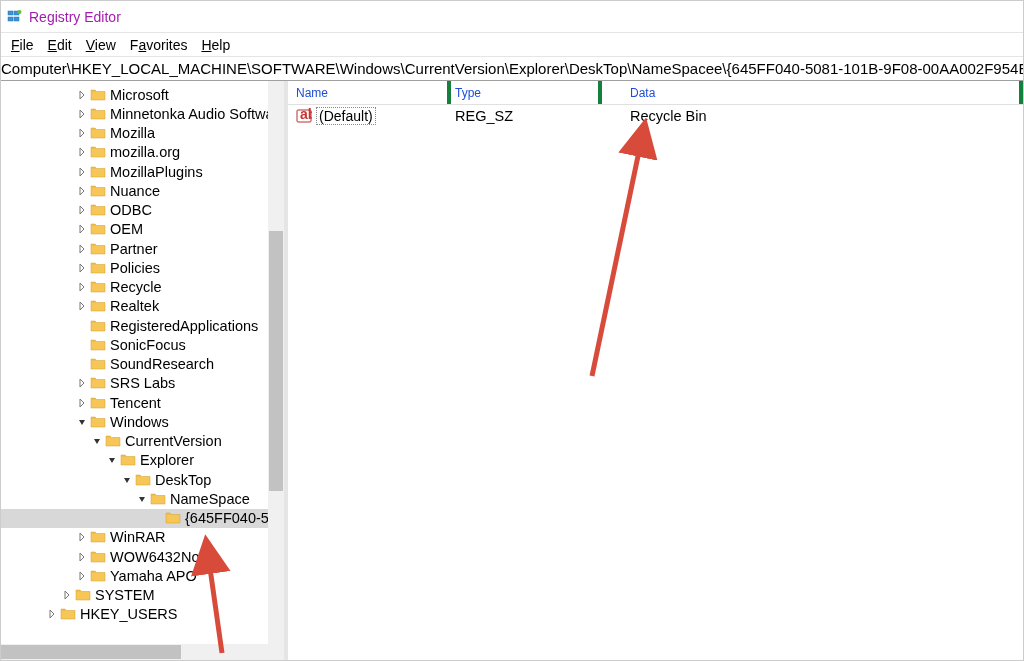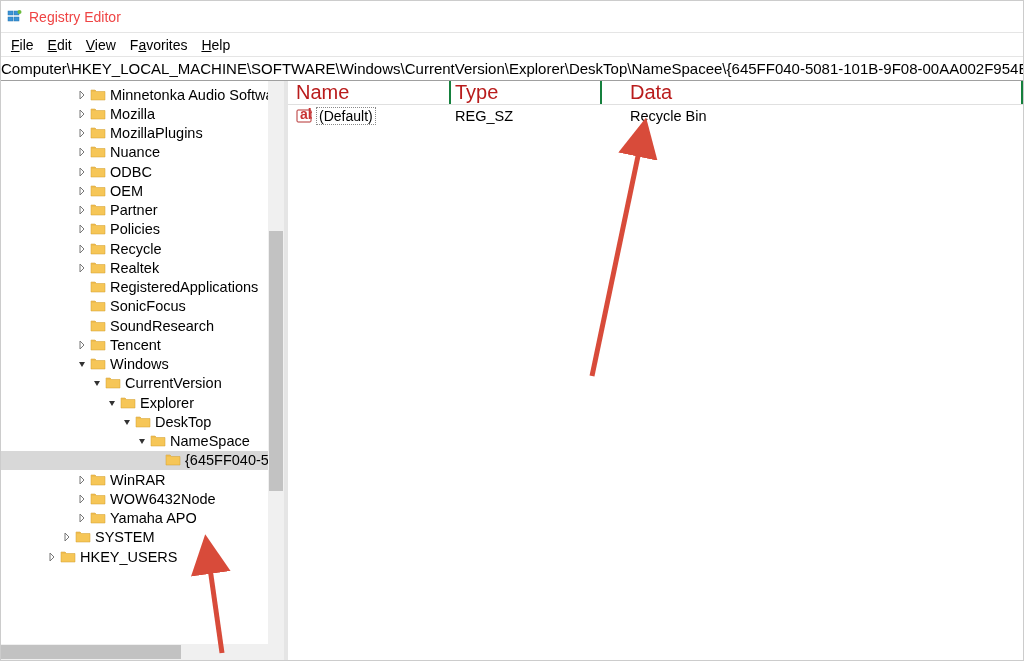--- a/index.html
+++ b/index.html
@@ -29,21 +29,21 @@
     .titlebar .app-icon {
       width: 16px;
       height: 16px;
       margin-right: 6px;
       display: inline-flex;
       align-items: center;
       justify-content: center;
     }
     .titlebar .title-text {
       font-size: 14px;
-      color: #ef4444;
+      color: #a21caf;
     }
     .menubar {
       height: 24px;
       display: flex;
       align-items: center;
       padding: 0 4px;
       border-bottom: 1px solid #e5e5e5;
       gap: 2px;
     }
     .menubar .menu-item {
@@ -169,23 +169,23 @@
       overflow: hidden;
     }
     .values-header {
       display: flex;
       height: 24px;
       align-items: center;
       border-bottom: 1px solid #e0e0e0;
       padding-left: 4px;
     }
     .values-header .col {
-      font-size: 20px;
-      color: #b91c1c;
-      border-right: 2px solid #15803d;
+      font-size: 12px;
+      color: #1d4ed8;
+      border-right: 4px solid #15803d;
       padding-left: 4px;
       height: 100%;
       display: flex;
       align-items: center;
     }
     .values-body {
       flex: 1;
       padding: 0px;
     }
     .value-row {
@@ -260,20 +260,33 @@
           <span class="spacer" style="width: 75px;"></span>
           <span class="expander"><svg width="8" height="8" viewBox="0 0 8 8">
               <path d="M2 0 L6 4 L2 8 Z" fill="none" stroke="#777" stroke-width="1"></path>
             </svg></span>
           <span class="folder-icon">
             <svg width="16" height="13" viewBox="0 0 16 13">
     <path d="M1 2 L5 2 L6.5 3.5 L15 3.5 L15 12 L1 12 Z" fill="#f6c657" stroke="#d19e2e" stroke-width="0.5"></path>
     <path d="M1 2 L5 2 L6.5 3.5 L1 3.5 Z" fill="#e8b54a"></path>
   </svg>
           </span>
+          <span class="label">Microsoft</span>
+        </div>
+        <div class="tree-row">
+          <span class="spacer" style="width: 75px;"></span>
+          <span class="expander"><svg width="8" height="8" viewBox="0 0 8 8">
+              <path d="M2 0 L6 4 L2 8 Z" fill="none" stroke="#777" stroke-width="1"></path>
+            </svg></span>
+          <span class="folder-icon">
+            <svg width="16" height="13" viewBox="0 0 16 13">
+    <path d="M1 2 L5 2 L6.5 3.5 L15 3.5 L15 12 L1 12 Z" fill="#f6c657" stroke="#d19e2e" stroke-width="0.5"></path>
+    <path d="M1 2 L5 2 L6.5 3.5 L1 3.5 Z" fill="#e8b54a"></path>
+  </svg>
+          </span>
           <span class="label">Minnetonka Audio Software</span>
         </div>
         <div class="tree-row">
           <span class="spacer" style="width: 75px;"></span>
           <span class="expander"><svg width="8" height="8" viewBox="0 0 8 8">
               <path d="M2 0 L6 4 L2 8 Z" fill="none" stroke="#777" stroke-width="1"></path>
             </svg></span>
           <span class="folder-icon">
             <svg width="16" height="13" viewBox="0 0 16 13">
     <path d="M1 2 L5 2 L6.5 3.5 L15 3.5 L15 12 L1 12 Z" fill="#f6c657" stroke="#d19e2e" stroke-width="0.5"></path>
@@ -286,20 +299,33 @@
           <span class="spacer" style="width: 75px;"></span>
           <span class="expander"><svg width="8" height="8" viewBox="0 0 8 8">
               <path d="M2 0 L6 4 L2 8 Z" fill="none" stroke="#777" stroke-width="1"></path>
             </svg></span>
           <span class="folder-icon">
             <svg width="16" height="13" viewBox="0 0 16 13">
     <path d="M1 2 L5 2 L6.5 3.5 L15 3.5 L15 12 L1 12 Z" fill="#f6c657" stroke="#d19e2e" stroke-width="0.5"></path>
     <path d="M1 2 L5 2 L6.5 3.5 L1 3.5 Z" fill="#e8b54a"></path>
   </svg>
           </span>
+          <span class="label">mozilla.org</span>
+        </div>
+        <div class="tree-row">
+          <span class="spacer" style="width: 75px;"></span>
+          <span class="expander"><svg width="8" height="8" viewBox="0 0 8 8">
+              <path d="M2 0 L6 4 L2 8 Z" fill="none" stroke="#777" stroke-width="1"></path>
+            </svg></span>
+          <span class="folder-icon">
+            <svg width="16" height="13" viewBox="0 0 16 13">
+    <path d="M1 2 L5 2 L6.5 3.5 L15 3.5 L15 12 L1 12 Z" fill="#f6c657" stroke="#d19e2e" stroke-width="0.5"></path>
+    <path d="M1 2 L5 2 L6.5 3.5 L1 3.5 Z" fill="#e8b54a"></path>
+  </svg>
+          </span>
           <span class="label">MozillaPlugins</span>
         </div>
         <div class="tree-row">
           <span class="spacer" style="width: 75px;"></span>
           <span class="expander"><svg width="8" height="8" viewBox="0 0 8 8">
               <path d="M2 0 L6 4 L2 8 Z" fill="none" stroke="#777" stroke-width="1"></path>
             </svg></span>
           <span class="folder-icon">
             <svg width="16" height="13" viewBox="0 0 16 13">
     <path d="M1 2 L5 2 L6.5 3.5 L15 3.5 L15 12 L1 12 Z" fill="#f6c657" stroke="#d19e2e" stroke-width="0.5"></path>
@@ -411,20 +437,33 @@
         <div class="tree-row">
           <span class="spacer" style="width: 75px;"></span>
           <span class="expander"></span>
           <span class="folder-icon">
             <svg width="16" height="13" viewBox="0 0 16 13">
     <path d="M1 2 L5 2 L6.5 3.5 L15 3.5 L15 12 L1 12 Z" fill="#f6c657" stroke="#d19e2e" stroke-width="0.5"></path>
     <path d="M1 2 L5 2 L6.5 3.5 L1 3.5 Z" fill="#e8b54a"></path>
   </svg>
           </span>
           <span class="label">SoundResearch</span>
+        </div>
+        <div class="tree-row">
+          <span class="spacer" style="width: 75px;"></span>
+          <span class="expander"><svg width="8" height="8" viewBox="0 0 8 8">
+              <path d="M2 0 L6 4 L2 8 Z" fill="none" stroke="#777" stroke-width="1"></path>
+            </svg></span>
+          <span class="folder-icon">
+            <svg width="16" height="13" viewBox="0 0 16 13">
+    <path d="M1 2 L5 2 L6.5 3.5 L15 3.5 L15 12 L1 12 Z" fill="#f6c657" stroke="#d19e2e" stroke-width="0.5"></path>
+    <path d="M1 2 L5 2 L6.5 3.5 L1 3.5 Z" fill="#e8b54a"></path>
+  </svg>
+          </span>
+          <span class="label">SRS Labs</span>
         </div>
         <div class="tree-row">
           <span class="spacer" style="width: 75px;"></span>
           <span class="expander"><svg width="8" height="8" viewBox="0 0 8 8">
               <path d="M2 0 L6 4 L2 8 Z" fill="none" stroke="#777" stroke-width="1"></path>
             </svg></span>
           <span class="folder-icon">
             <svg width="16" height="13" viewBox="0 0 16 13">
     <path d="M1 2 L5 2 L6.5 3.5 L15 3.5 L15 12 L1 12 Z" fill="#f6c657" stroke="#d19e2e" stroke-width="0.5"></path>
     <path d="M1 2 L5 2 L6.5 3.5 L1 3.5 Z" fill="#e8b54a"></path>

